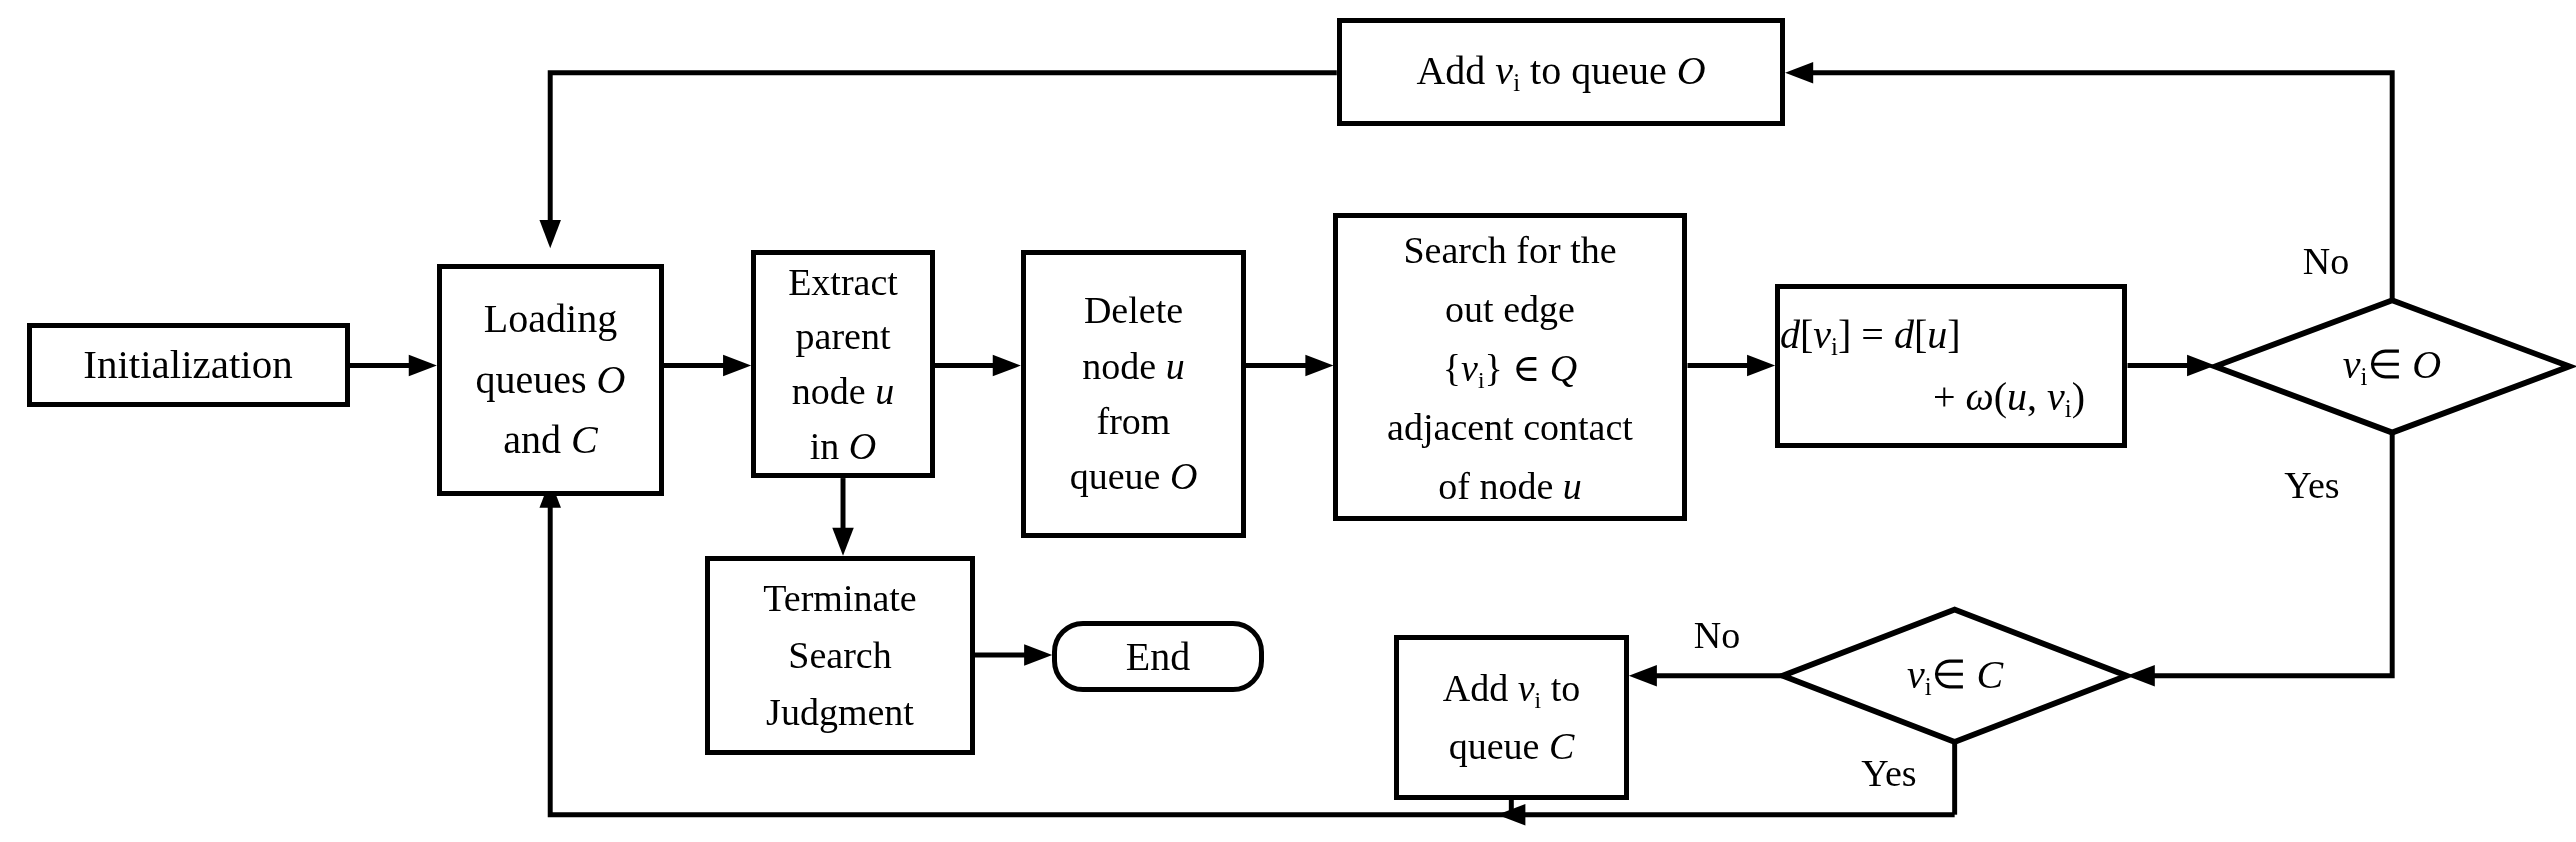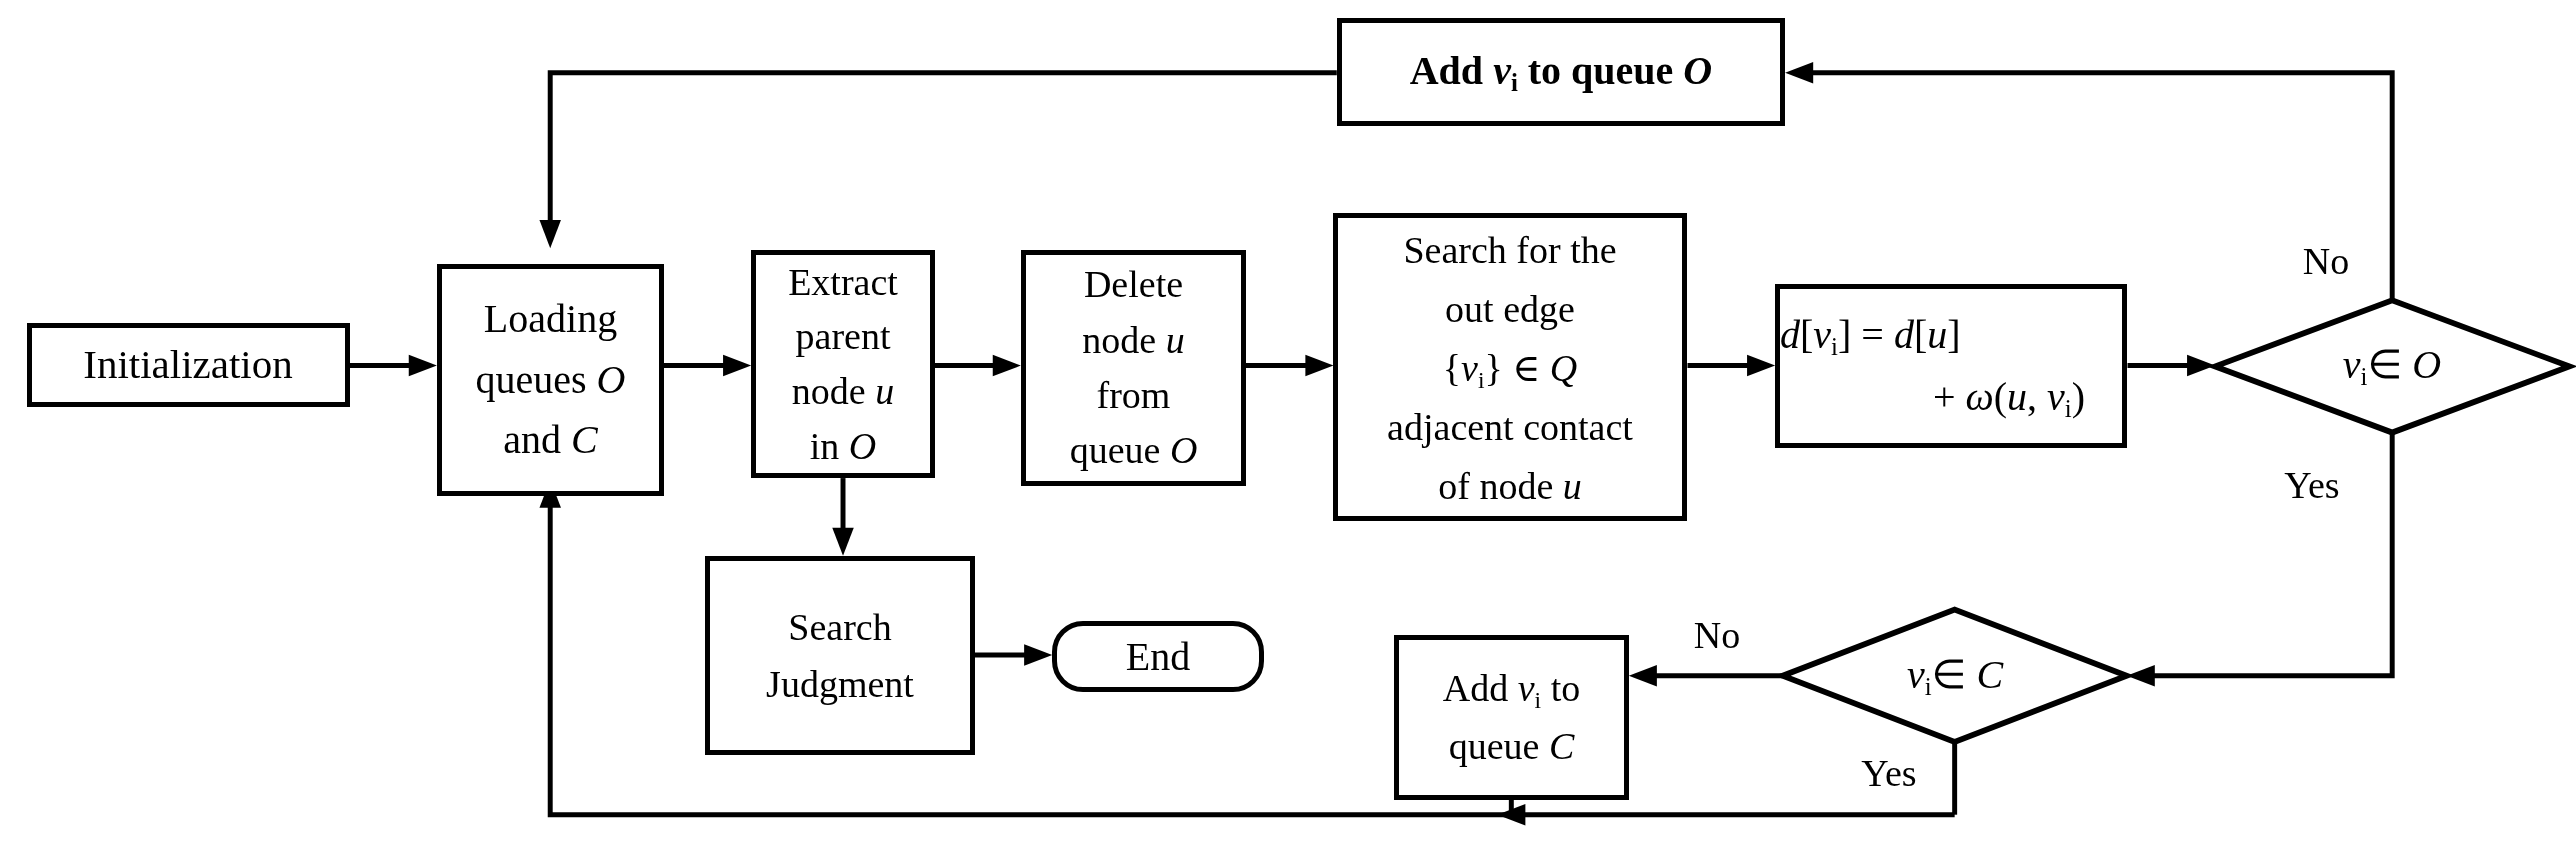--- a/index.html
+++ b/index.html
@@ -80,41 +80,42 @@
       <div class="line"><span class="">Loading</span></div>
       <div class="line"><span class="">queues </span><span class="it ">O</span></div>
       <div class="line"><span class="">and </span><span class="it ">C</span></div>
     </div>
     <div class="node" style="left: 751px; top: 250px; width: 184px; height: 228px; font-size: 38px; line-height: 1.44;">
       <div class="line"><span class="">Extract</span></div>
       <div class="line"><span class="">parent</span></div>
       <div class="line"><span class="">node </span><span class="it ">u</span></div>
       <div class="line"><span class="">in </span><span class="it ">O</span></div>
     </div>
-    <div class="node" style="left: 1021px; top: 250px; width: 225px; height: 236px; font-size: 38px; line-height: 1.46;">
+    <div class="node" style="left: 1021px; top: 250px; width: 225px; height: 288px; font-size: 38px; line-height: 1.46;">
       <div class="line"><span class="">Delete</span></div>
       <div class="line"><span class="">node </span><span class="it ">u</span></div>
       <div class="line"><span class="">from</span></div>
       <div class="line"><span class="">queue </span><span class="it ">O</span></div>
     </div>
     <div class="node" style="left: 1333px; top: 213px; width: 354px; height: 308px; font-size: 38px; line-height: 1.55; justify-content: flex-end;">
       <div class="line"><span class="">Search for the</span></div>
       <div class="line"><span class="">out edge</span></div>
       <div class="line"><span class="">{</span><span class="it ">v</span><span class="sub">i</span><span class="">} ∈ </span><span class="it ">Q</span></div>
       <div class="line"><span class="">adjacent contact</span></div>
       <div class="line"><span class="">of node </span><span class="it ">u</span></div>
     </div>
     <div class="node" style="left: 1775px; top: 284px; width: 352px; height: 164px; font-size: 40px; line-height: 1.55;">
       <div class="line al"><span class="it ">d</span><span class="">[</span><span class="it ">v</span><span class="sub">i</span><span class="">] = </span><span class="it ">d</span><span class="">[</span><span class="it ">u</span><span class="">]</span></div>
       <div class="line ar"><span class="">+ </span><span class="it ">ω</span><span class="">(</span><span class="it ">u</span><span class="">, </span><span class="it ">v</span><span class="sub">i</span><span class="">)</span></div>
     </div>
-    <div class="node" style="left: 1337px; top: 18px; width: 448px; height: 108px; font-size: 40px; line-height: 1.3; font-weight: bold;">
+    <div class="node" style="left: 1337px; top: 18px; width: 448px; height: 108px; font-size: 40px; line-height: 1.3;">
       <div class="line"><span class="">Add </span><span class="it ">v</span><span class="sub">i</span><span class=""> to queue </span><span class="it ">O</span></div>
     </div>
     <div class="node" style="left: 705px; top: 556px; width: 270px; height: 199px; font-size: 38px; line-height: 1.5;">
+      <div class="line"><span class="">Terminate</span></div>
       <div class="line"><span class="">Search</span></div>
       <div class="line"><span class="">Judgment</span></div>
     </div>
     <div class="node rounded" style="left: 1052px; top: 621px; width: 212px; height: 71px; font-size: 40px; line-height: 1.2;">
       <div class="line"><span class="">End</span></div>
     </div>
     <div class="node" style="left: 1394px; top: 595px; width: 235px; height: 165px; font-size: 38px; line-height: 1.5; margin-top: 40px;">
       <div class="line"><span class="">Add </span><span class="it ">v</span><span class="sub">i</span><span class=""> to</span></div>
       <div class="line"><span class="">queue </span><span class="it ">C</span></div>
     </div>

